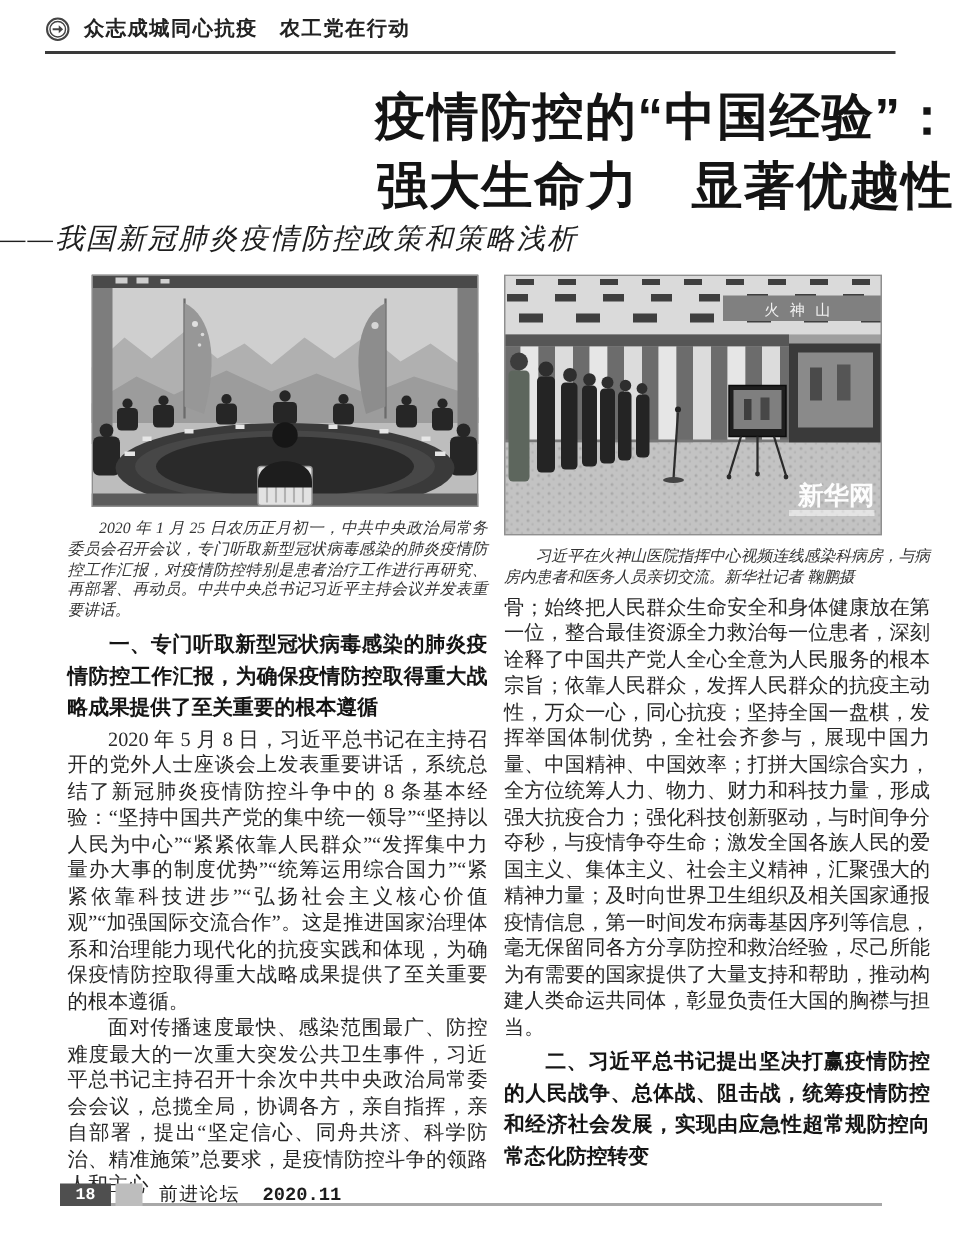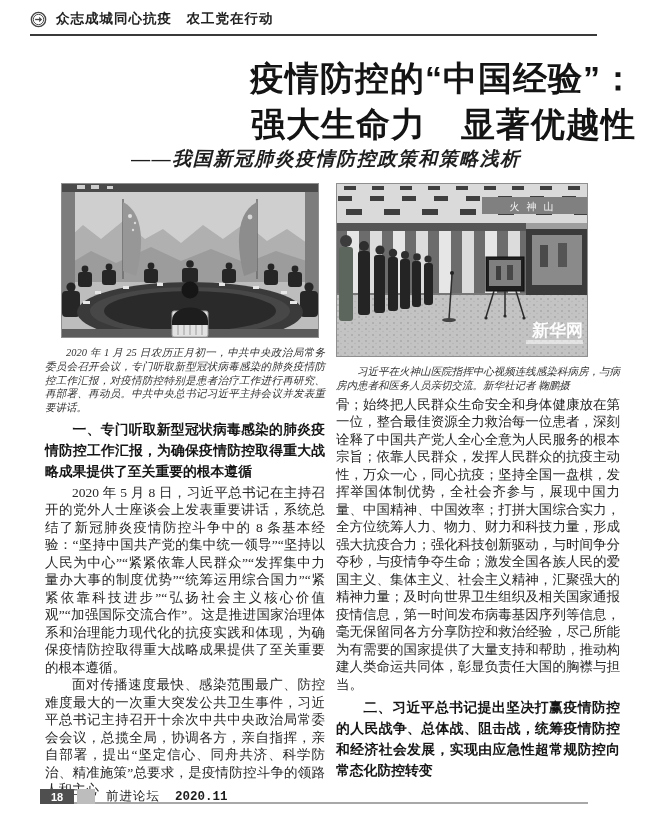--- a/index.html
+++ b/index.html
@@ -21,22 +21,22 @@
   }
   .hdr-icon{width:17px;height:17px;display:block;}
 
   
   .title-block{left:0;top:55px;width:636px;text-align:right;}
   .title-line{
     font-family:"Liberation Sans","DejaVu Sans",sans-serif;
     font-weight:900;font-size:34px;line-height:46px;letter-spacing:1px;color:#141414;
   }
   .subtitle{
-    left:0;top:146px;width:652px;text-align:center;
-    font-family:"Liberation Serif","DejaVu Serif",serif;font-style:italic;font-weight:700;
+    left:0;top:146px;width:652px;text-align:left;
+    font-family:"Liberation Serif","DejaVu Serif",serif;font-style:italic;font-weight:400;
     font-size:19px;letter-spacing:1.5px;color:#1e1e1e;
   }
 
   
   .col-left{left:45px;top:183px;width:280px;}
   .col-right{left:336px;top:183px;width:284px;}
   .photo-frame{display:block;}
   .photo-frame svg{display:block;}
 
   .photo-caption{
@@ -54,21 +54,21 @@
   .body-par{
     margin:0;font-size:13.5px;line-height:17.5px;color:#272727;
     text-align:justify;text-indent:2em;
   }
   .body-par.no-indent{text-indent:0;}
 
   
   .footer-bar{left:40px;top:788px;display:flex;align-items:center;}
   .page-badge{
     width:34px;height:15px;background:#4f4f4f;color:#fff;
-    font-family:Liberation Sans, sans-serif;font-weight:700;font-size:11px;
+    font-family:Liberation Mono, monospace;font-weight:700;font-size:11px;
     display:flex;align-items:center;justify-content:center;
   }
   .badge-tick{width:18px;height:15px;background:#bdbdbd;margin-left:3px;}
   .journal-name{
     margin-left:11px;font-family:"Liberation Sans","DejaVu Sans",sans-serif;
     font-weight:400;font-size:12.5px;color:#1c1c1c;letter-spacing:1px;
   }
   .issue-no{
     margin-left:15px;font-family:Liberation Mono, monospace;
     font-weight:700;font-size:12.5px;color:#1c1c1c;

